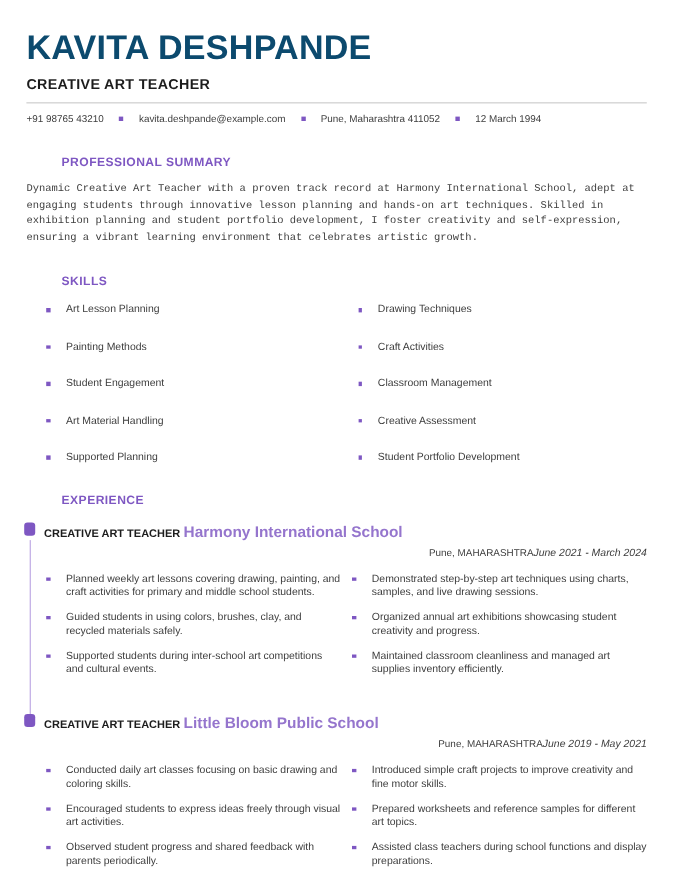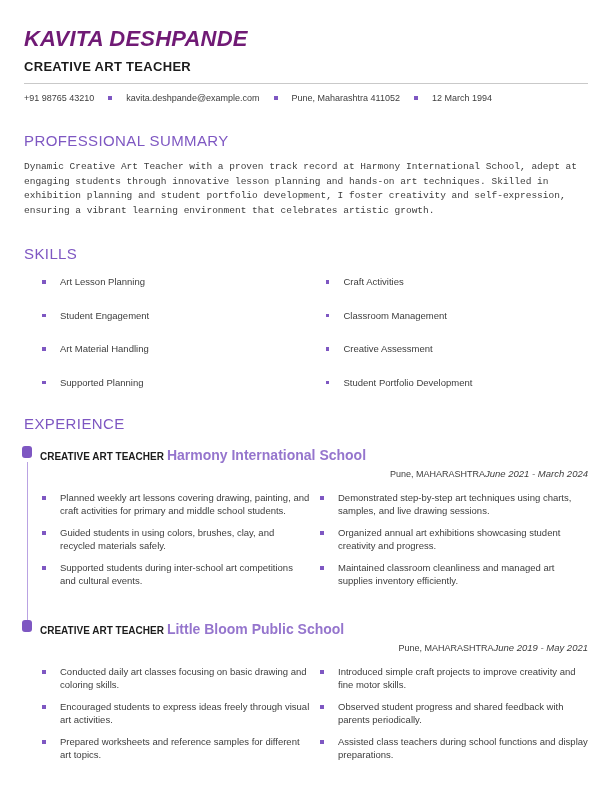--- a/index.html
+++ b/index.html
@@ -4,27 +4,27 @@
 <style>
   * { margin: 0; padding: 0; box-sizing: border-box; }
   html, body { background: #ffffff; }
   body { font-family: "Liberation Sans", "DejaVu Sans", sans-serif; }
   .page {
     width: 612px; height: 792px; margin: 0 auto; background: #fff;
     padding: 26px 24px 0 24px; overflow: hidden; position: relative;
     color: #3d3d3d;
   }
   
-  .name { font-size: 22px; font-weight: bold; color: #701a75; letter-spacing: 0.2px; font-style: italic; }
+  .name { font-size: 31px; font-weight: bold; color: #0c4a6e; letter-spacing: 0.2px; }
   .role { font-size: 13px; font-weight: bold; color: #1c1c1c; margin-top: 7px; letter-spacing: 0.3px; }
   .divider { height: 1px; background: #c9c9c9; margin-top: 9px; }
   .contact { margin-top: 9px; display: flex; align-items: center; font-size: 9px; color: #3d3d3d; }
   .contact .sep { width: 4px; height: 4px; background: #7E57C2; margin: 0 14px; flex: 0 0 auto; }
   
-  .section-heading { font-size: 15px; font-weight: normal; color: #7E57C2; letter-spacing: 0.4px; }
+  .section-heading { font-size: 11px; font-weight: bold; color: #7E57C2; letter-spacing: 0.4px; margin-left: 32px; }
   .summary-section { margin-top: 29px; }
   .summary-text { margin-top: 11px; font-size: 9.5px; line-height: 14.5px; color: #3d3d3d; font-family: Liberation Mono, monospace; }
   
   .skills-section { margin-top: 27px; }
   .skills-grid {
     margin-top: 14px; margin-left: 18px;
     display: grid; grid-template-columns: 1fr 1fr; column-gap: 26px; row-gap: 8px;
     font-size: 9.5px;
     gap: 21px;
   }
@@ -79,20 +79,22 @@
 
   <div class="summary-section">
     <div class="section-heading">PROFESSIONAL SUMMARY</div>
     <div class="summary-text">Dynamic Creative Art Teacher with a proven track record at Harmony International School, adept at engaging students through innovative lesson planning and hands-on art techniques. Skilled in exhibition planning and student portfolio development, I foster creativity and self-expression, ensuring a vibrant learning environment that celebrates artistic growth.</div>
   </div>
 
   <div class="skills-section">
     <div class="section-heading">SKILLS</div>
     <div class="skills-grid">
       <div class="li-item"><span class="sq"></span><span>Art Lesson Planning</span></div>
+      <div class="li-item"><span class="sq"></span><span>Drawing Techniques</span></div>
+      <div class="li-item"><span class="sq"></span><span>Painting Methods</span></div>
       <div class="li-item"><span class="sq"></span><span>Craft Activities</span></div>
       <div class="li-item"><span class="sq"></span><span>Student Engagement</span></div>
       <div class="li-item"><span class="sq"></span><span>Classroom Management</span></div>
       <div class="li-item"><span class="sq"></span><span>Art Material Handling</span></div>
       <div class="li-item"><span class="sq"></span><span>Creative Assessment</span></div>
       <div class="li-item"><span class="sq"></span><span>Supported Planning</span></div>
       <div class="li-item"><span class="sq"></span><span>Student Portfolio Development</span></div>
     </div>
   </div>
 
@@ -154,25 +156,25 @@
         <div class="li-item">
             <span class="sq"></span>
             <span class="bullet-text">Introduced simple craft projects to improve creativity and fine motor skills.</span>
           </div>
         <div class="li-item">
             <span class="sq"></span>
             <span class="bullet-text">Encouraged students to express ideas freely through visual art activities.</span>
           </div>
         <div class="li-item">
             <span class="sq"></span>
-            <span class="bullet-text">Observed student progress and shared feedback with parents periodically.</span>
+            <span class="bullet-text">Prepared worksheets and reference samples for different art topics.</span>
           </div>
         <div class="li-item">
             <span class="sq"></span>
-            <span class="bullet-text">Prepared worksheets and reference samples for different art topics.</span>
+            <span class="bullet-text">Observed student progress and shared feedback with parents periodically.</span>
           </div>
         <div class="li-item">
             <span class="sq"></span>
             <span class="bullet-text">Assisted class teachers during school functions and display preparations.</span>
           </div>
       </div>
     </div>
   </div>
 
 </div>

